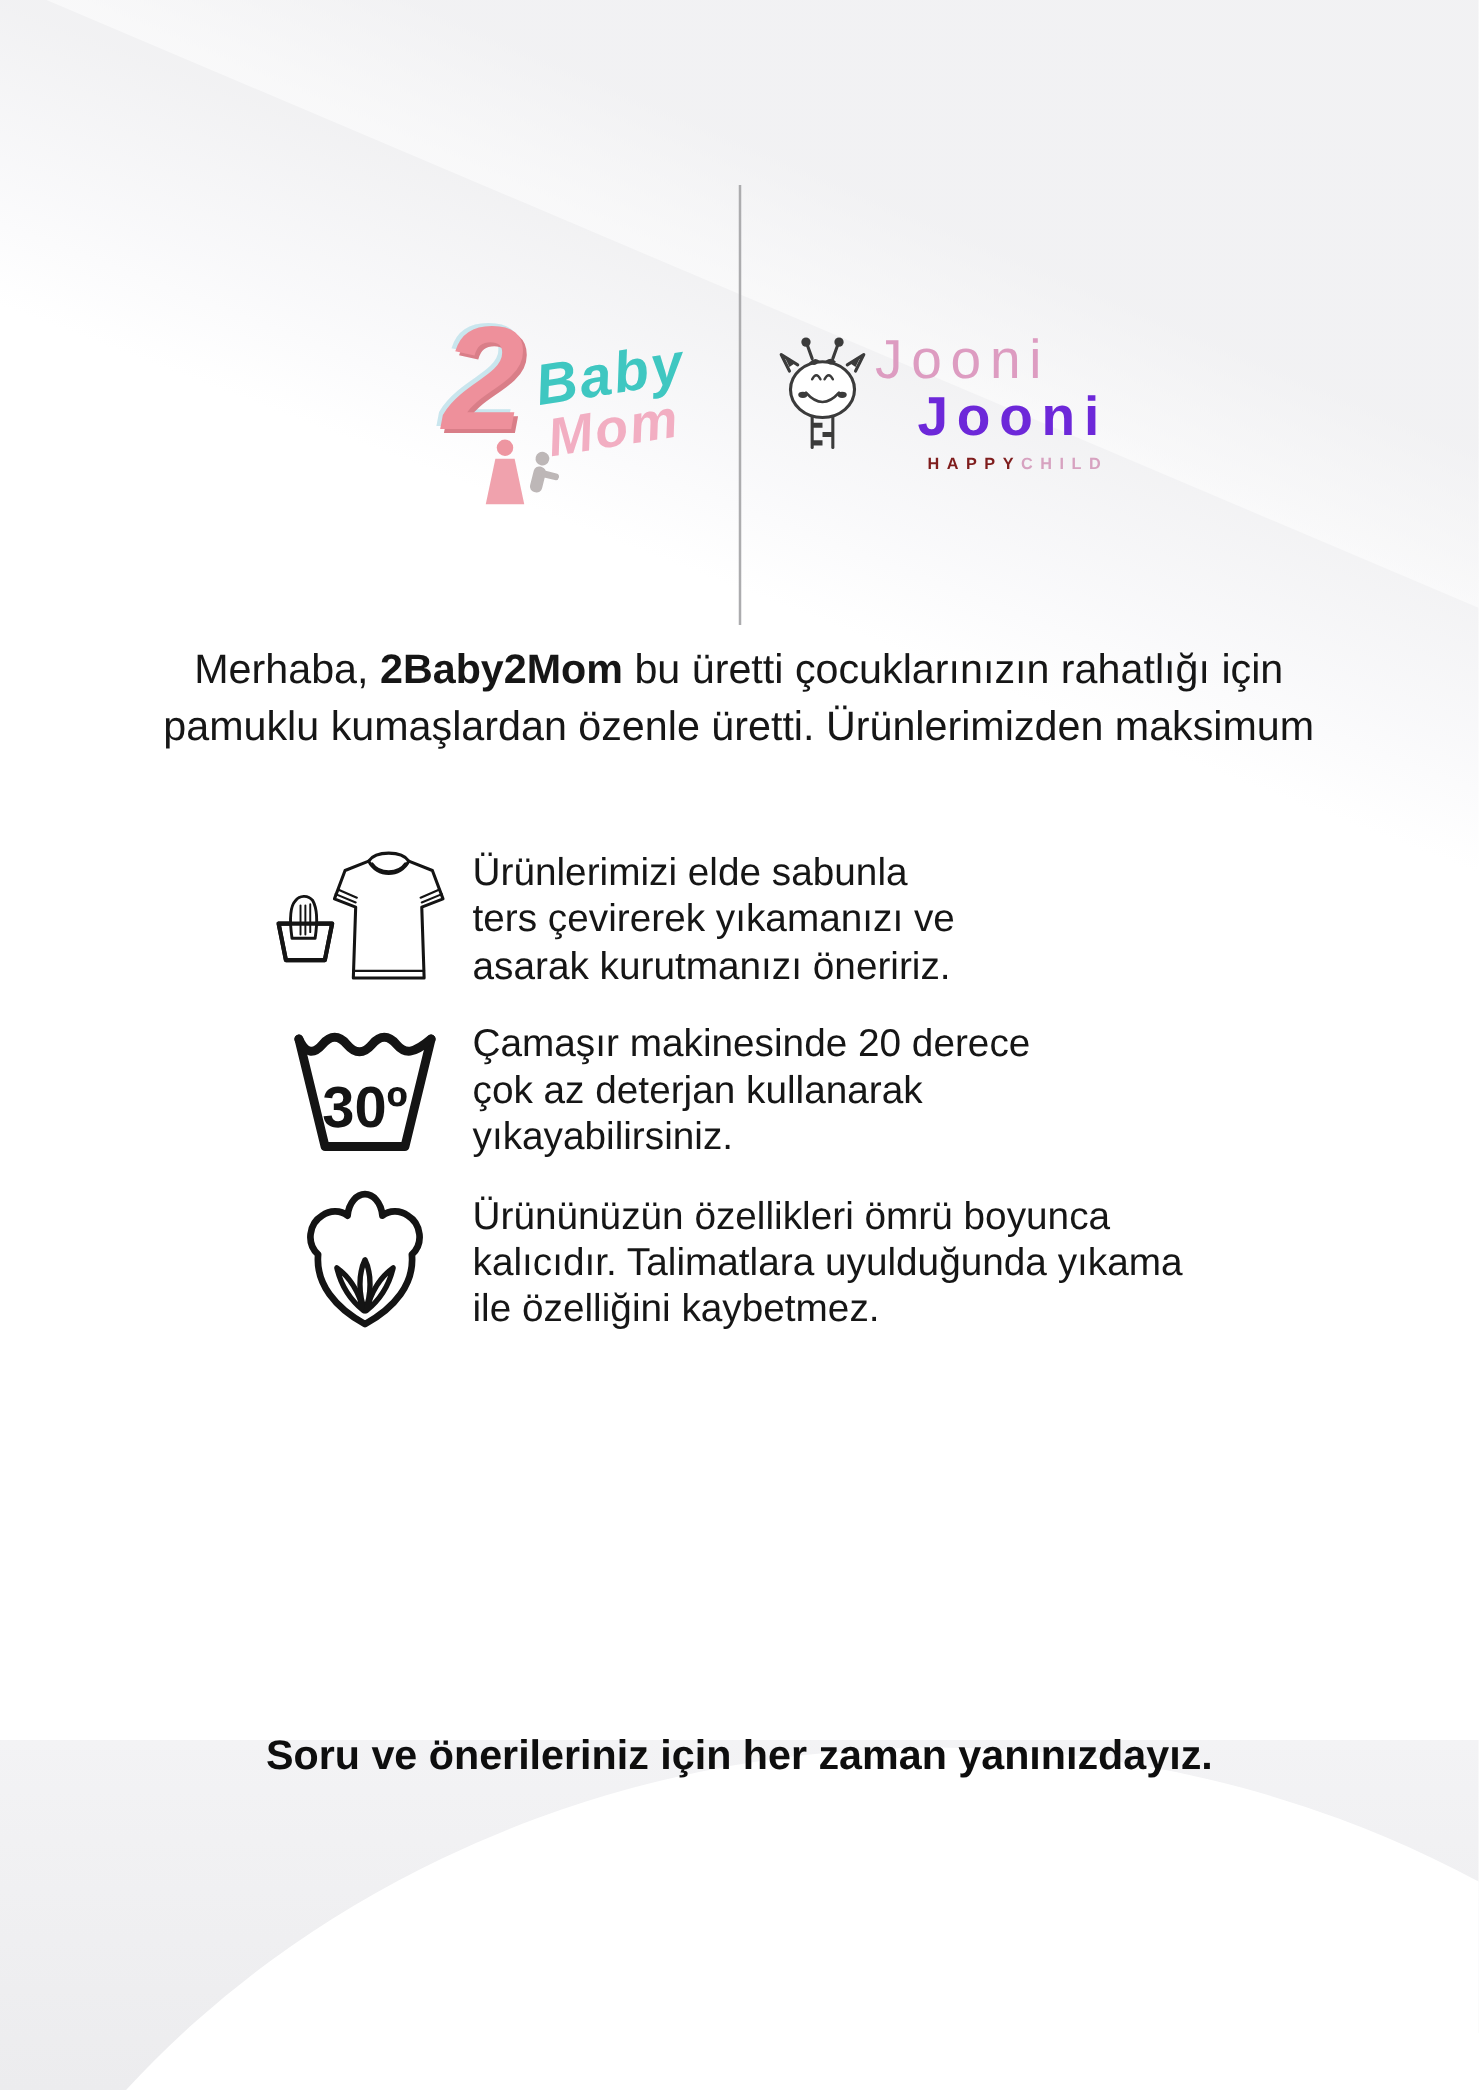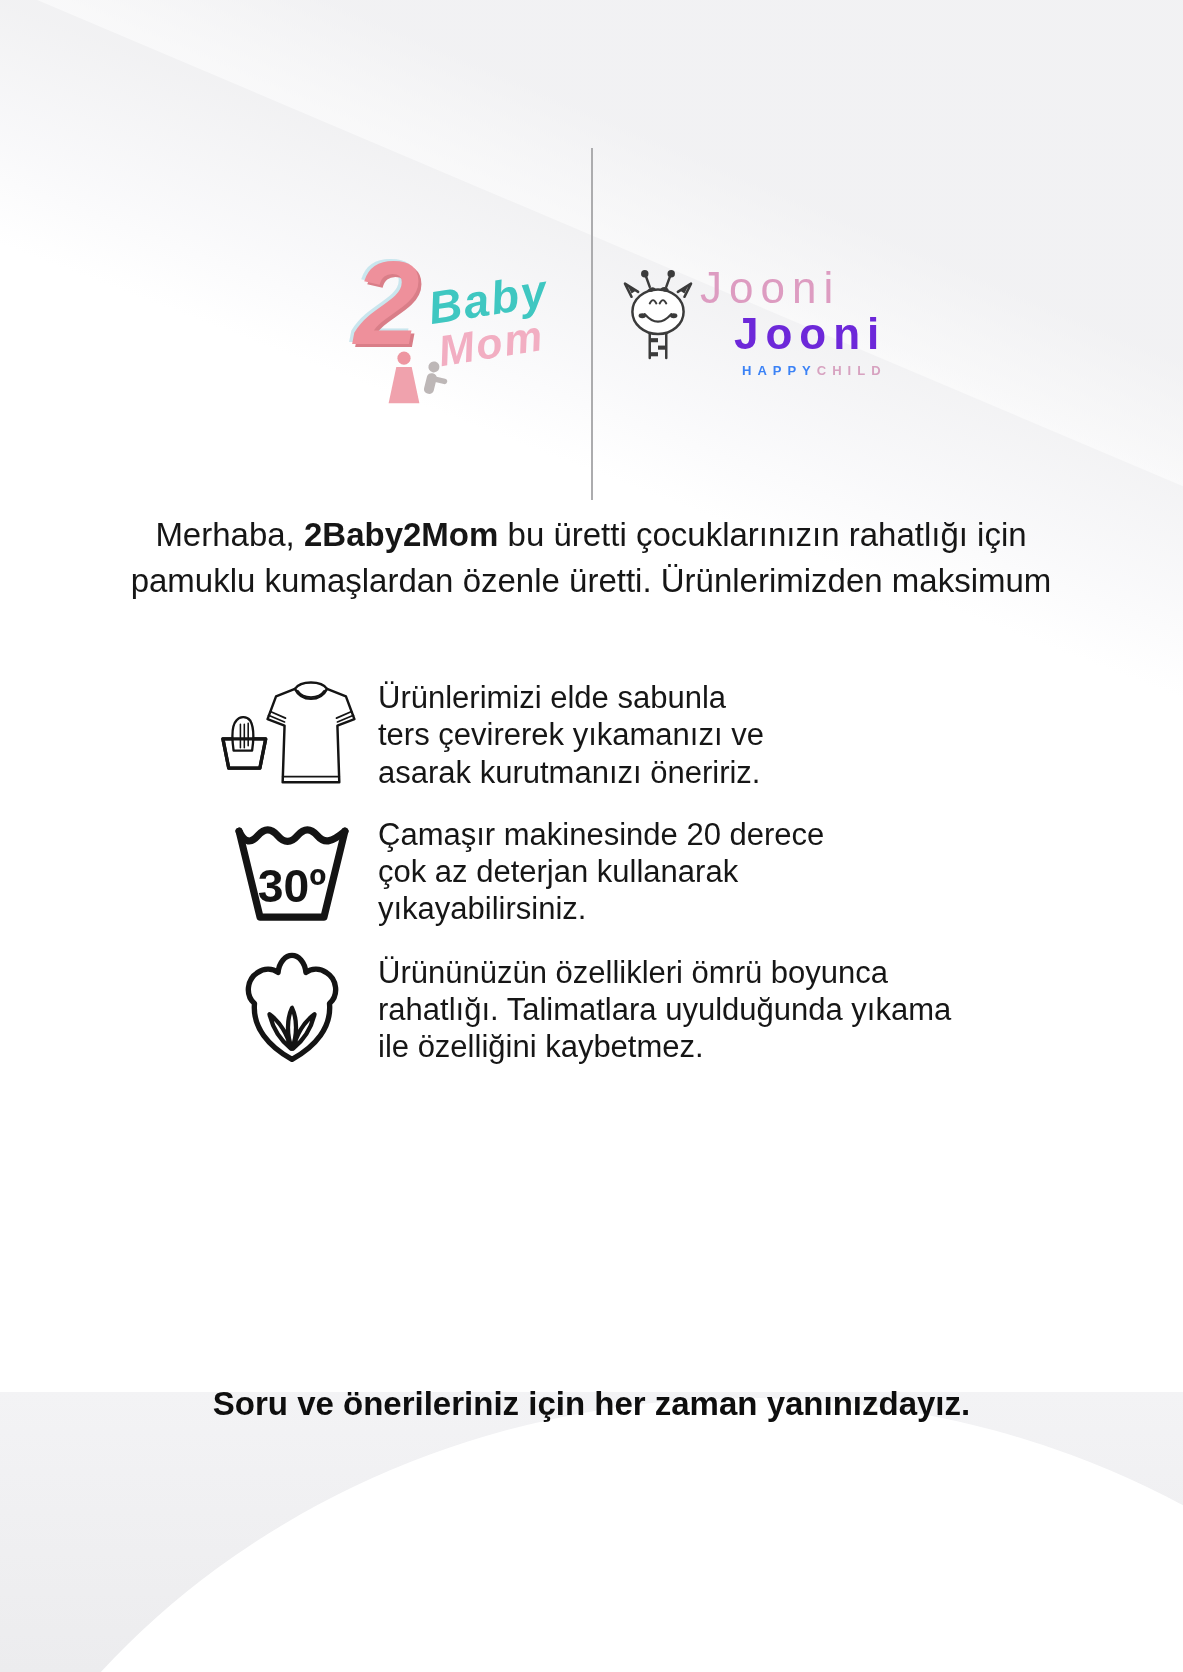--- a/index.html
+++ b/index.html
@@ -43,21 +43,21 @@
     position:absolute;left:86px;top:64px;font-size:43px;font-style:italic;letter-spacing:2px;
     color:#f2aec2;transform:rotate(-9deg);font-weight:600;line-height:1;
   }
   .mom-figure{position:absolute;left:30px;top:92px;}
   .logo-booni{position:absolute;left:620px;top:266px;width:320px;height:150px;display:flex;align-items:flex-start;}
   .giraffe{margin-top:2px;}
   .booni-text{margin-left:4px;line-height:1;}
   .booni-word{font-size:44px;letter-spacing:7px;color:#dd9cc1;font-weight:500;}
   .jooni-word{font-size:44px;letter-spacing:7px;color:#6d28d9;font-weight:700;margin-left:34px;margin-top:2px;}
   .tagline{margin-left:42px;margin-top:8px;font-size:13px;letter-spacing:6px;font-weight:600;}
-  .tagline .happy{color:#3b82f6;}
+  .tagline .happy{color:#7f1d1d;}
   .tagline .child{color:#d7a2c0;}
   
   .intro{
     position:absolute;left:36px;top:512px;width:1110px;text-align:center;
     font-size:33px;line-height:1.38;color:#161616;
   }
   .intro strong{font-weight:700;}
   
   .care-list{position:absolute;left:206px;top:676px;width:880px;list-style:none;margin:0;padding:0;}
   .care-item{display:flex;align-items:center;margin-bottom:22px;}
@@ -192,21 +192,21 @@
           <svg width="108" height="120" viewBox="0 0 100 112">
             <g fill="none" stroke="#141414" stroke-width="5" stroke-linejoin="round" stroke-linecap="round">
               <path d="M50,102 C28,90 13,72 15,50 C6,42 8,27 18,21 C24,16.5 32,17 37,21 C38,11 44,5 50,5 C56,5 62,11 63,21 C68,17 76,16.5 82,21 C92,27 94,42 85,50 C87,72 72,90 50,102 Z"></path>
               <path d="M50,54 C45,64 45,80 50,92 C55,80 55,64 50,54 Z" stroke-width="4"></path>
               <path d="M29,60 C32,73 39,84 49,92 C46,80 40,68 29,60 Z" stroke-width="4"></path>
               <path d="M71,60 C68,73 61,84 51,92 C54,80 60,68 71,60 Z" stroke-width="4"></path>
             </g>
           </svg>
         </div>
         <p class="care-text">Ürününüzün özellikleri ömrü boyunca
-rahatlığı. Talimatlara uyulduğunda yıkama
+kalıcıdır. Talimatlara uyulduğunda yıkama
 ile özelliğini kaybetmez.</p>
       </li>
 
     </ul>
 
     <p class="footer-note">Soru ve önerileriniz için her zaman yanınızdayız.</p>
 
   </div>
 </div>
 

